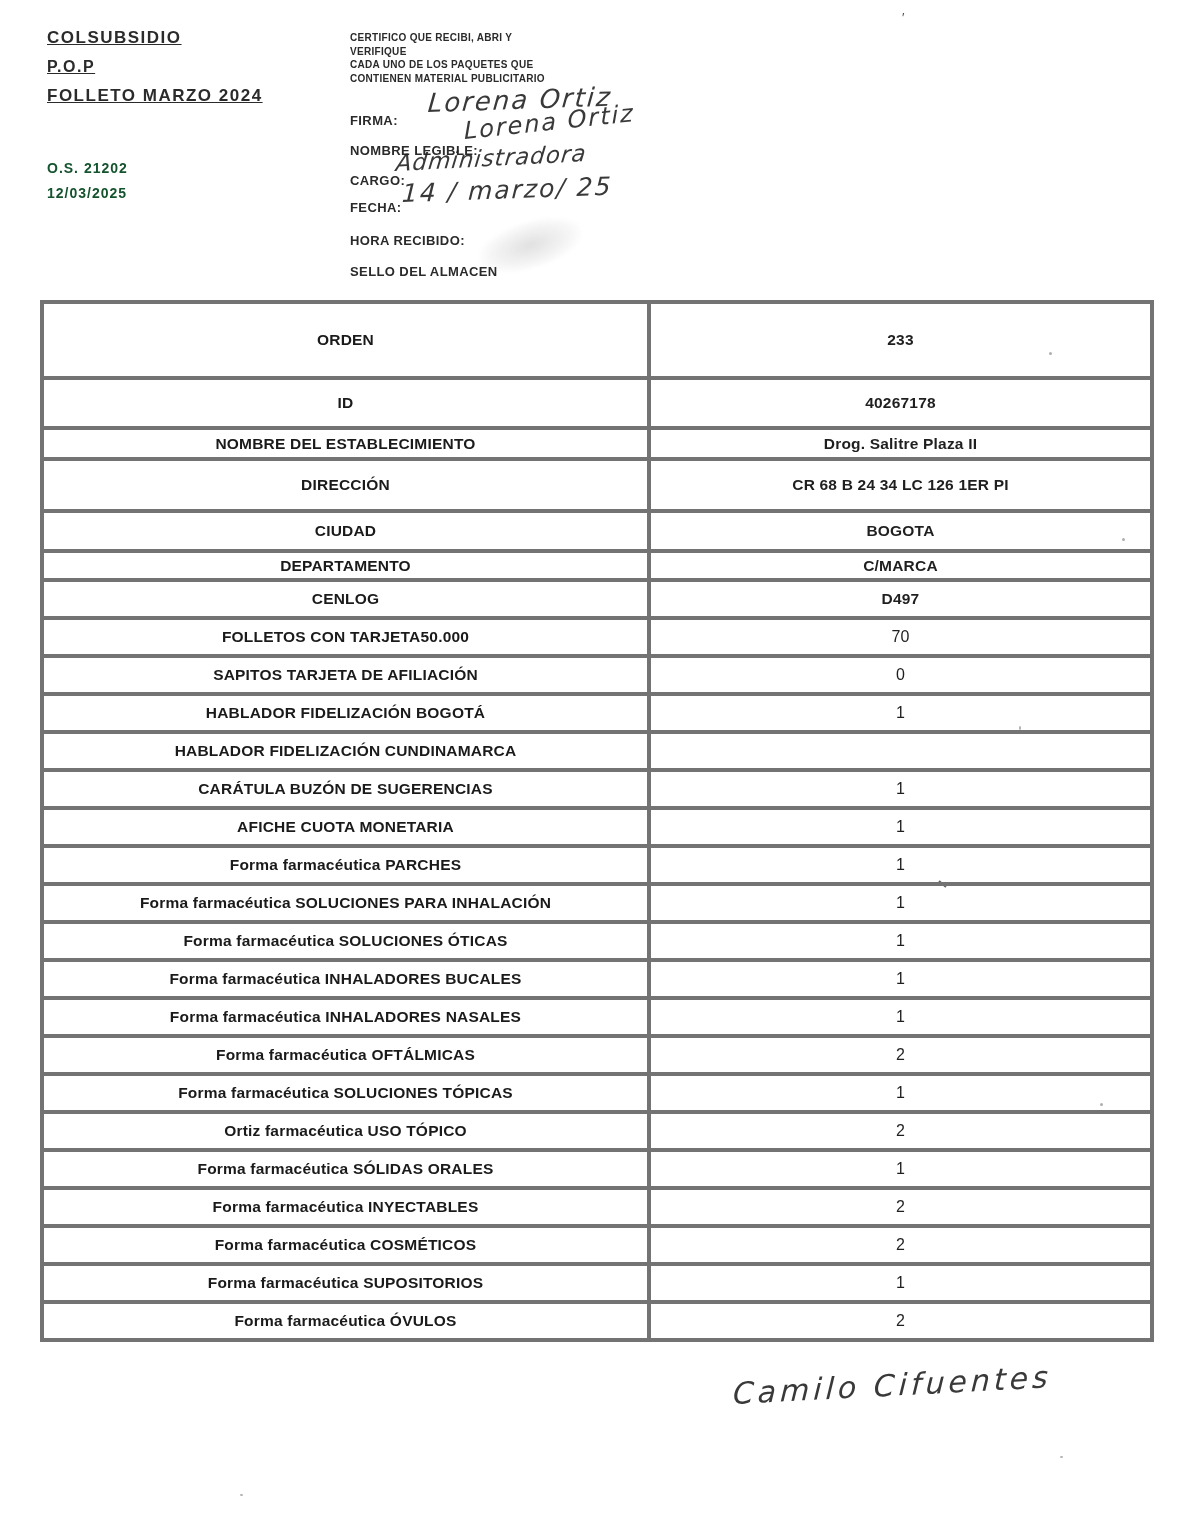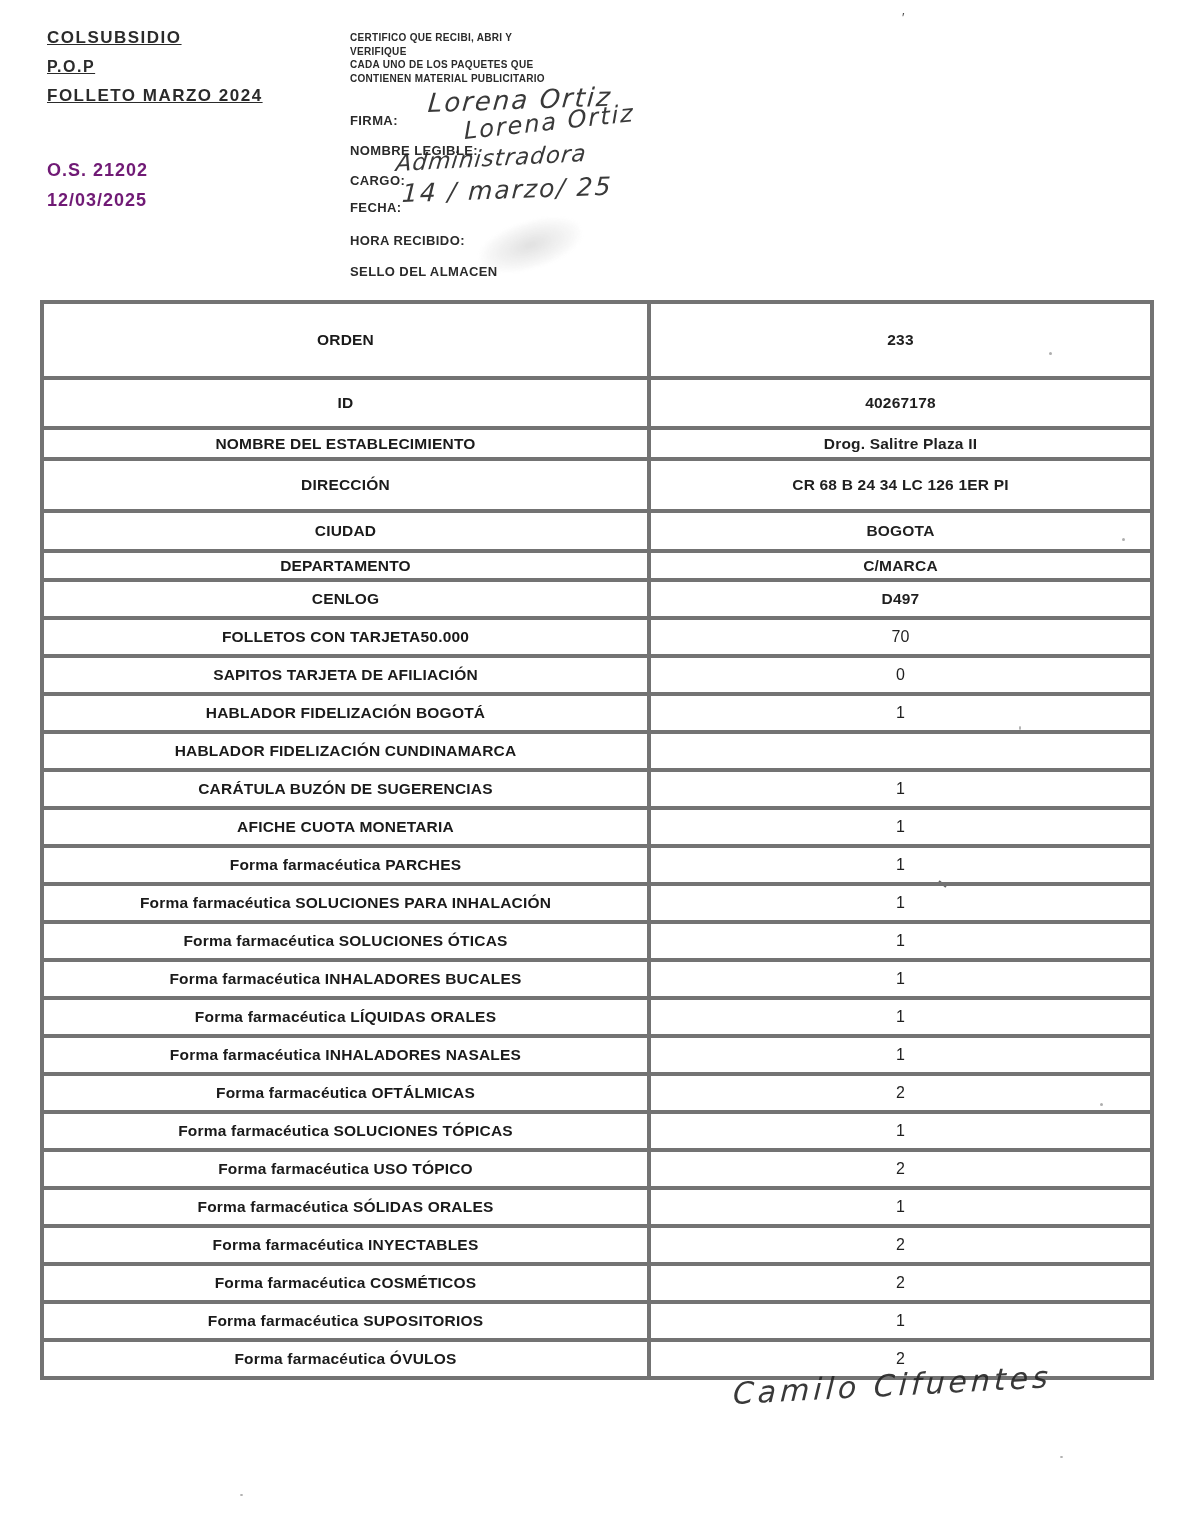--- a/index.html
+++ b/index.html
@@ -13,21 +13,21 @@
     overflow:hidden;
   }
 
   
   .brand-block { position:absolute; left:47px; top:28px; }
   .brand-line { font-weight:700; color:#2b2b2b; letter-spacing:1.5px;text-decoration:underline; }
   .brand-line.l1 { font-size:17px; margin-bottom:10px; }
   .brand-line.l2 { font-size:16px; margin-bottom:10px; }
   .brand-line.l3 { font-size:17px; }
   .os-block { position:absolute; left:47px; top:160px; }
-  .os-line { font-weight:700; font-size:18px; color:#701a75; letter-spacing:1px; margin-bottom:9px; }
+  .os-line { font-weight:700; font-size:14px; color:#14532d; letter-spacing:1px; margin-bottom:9px; }
 
   
   .cert-block { position:absolute; left:350px; top:31px; width:300px; }
   .cert-line { font-weight:700; font-size:10px; line-height:13.5px; color:#2a2a2a; letter-spacing:.3px; }
   .form-label { position:absolute; left:350px; font-weight:700; font-size:13px; color:#2a2a2a; letter-spacing:.4px; }
   .lbl-firma  { top:113px; }
   .lbl-nombre { top:143px; }
   .lbl-cargo  { top:173px; }
   .lbl-fecha  { top:200px; }
   .lbl-hora   { top:233px; }
@@ -198,37 +198,33 @@
         </tr>
         <tr>
           <td class="lbl">Forma farmacéutica SOLUCIONES ÓTICAS</td>
           <td class="val">1</td>
         </tr>
         <tr>
           <td class="lbl">Forma farmacéutica INHALADORES BUCALES</td>
           <td class="val">1</td>
         </tr>
         <tr>
-          <td class="lbl">Forma farmacéutica LÍQUIDAS ORALES</td>
-          <td class="val">1</td>
-        </tr>
-        <tr>
           <td class="lbl">Forma farmacéutica INHALADORES NASALES</td>
           <td class="val">1</td>
         </tr>
         <tr>
           <td class="lbl">Forma farmacéutica OFTÁLMICAS</td>
           <td class="val">2</td>
         </tr>
         <tr>
           <td class="lbl">Forma farmacéutica SOLUCIONES TÓPICAS</td>
           <td class="val">1</td>
         </tr>
         <tr>
-          <td class="lbl">Forma farmacéutica USO TÓPICO</td>
+          <td class="lbl">Ortiz farmacéutica USO TÓPICO</td>
           <td class="val">2</td>
         </tr>
         <tr>
           <td class="lbl">Forma farmacéutica SÓLIDAS ORALES</td>
           <td class="val">1</td>
         </tr>
         <tr>
           <td class="lbl">Forma farmacéutica INYECTABLES</td>
           <td class="val">2</td>
         </tr>

